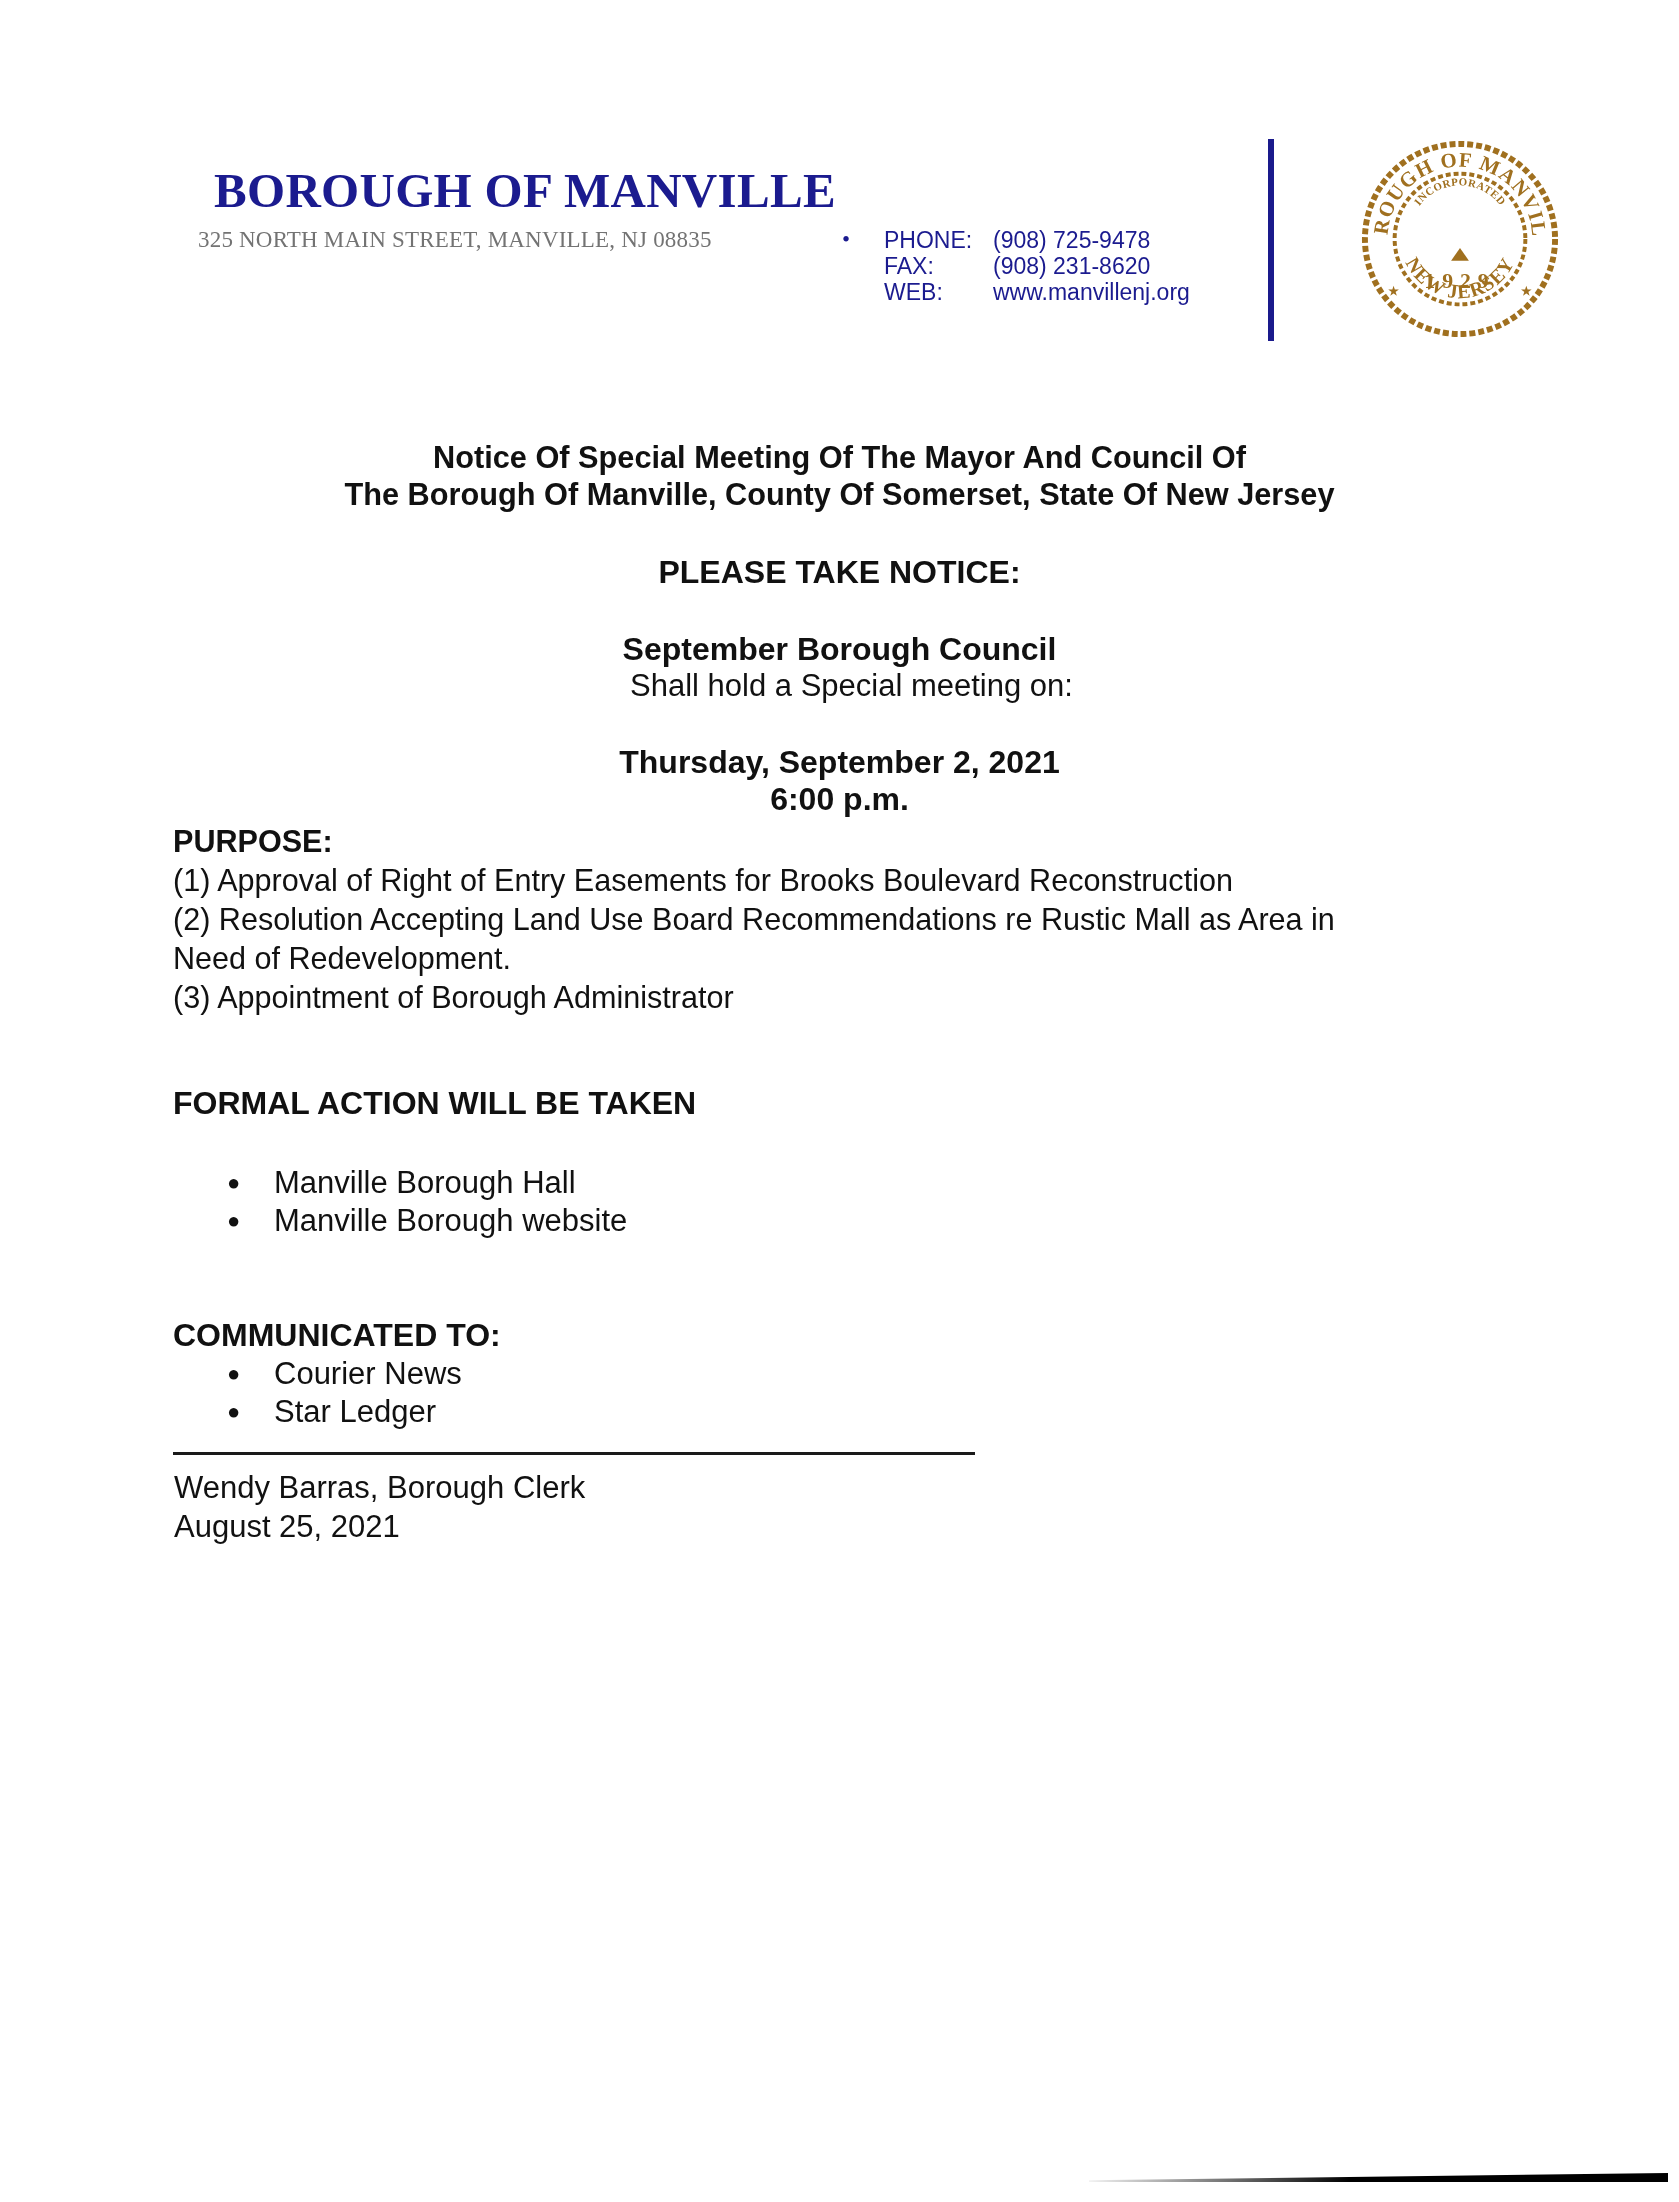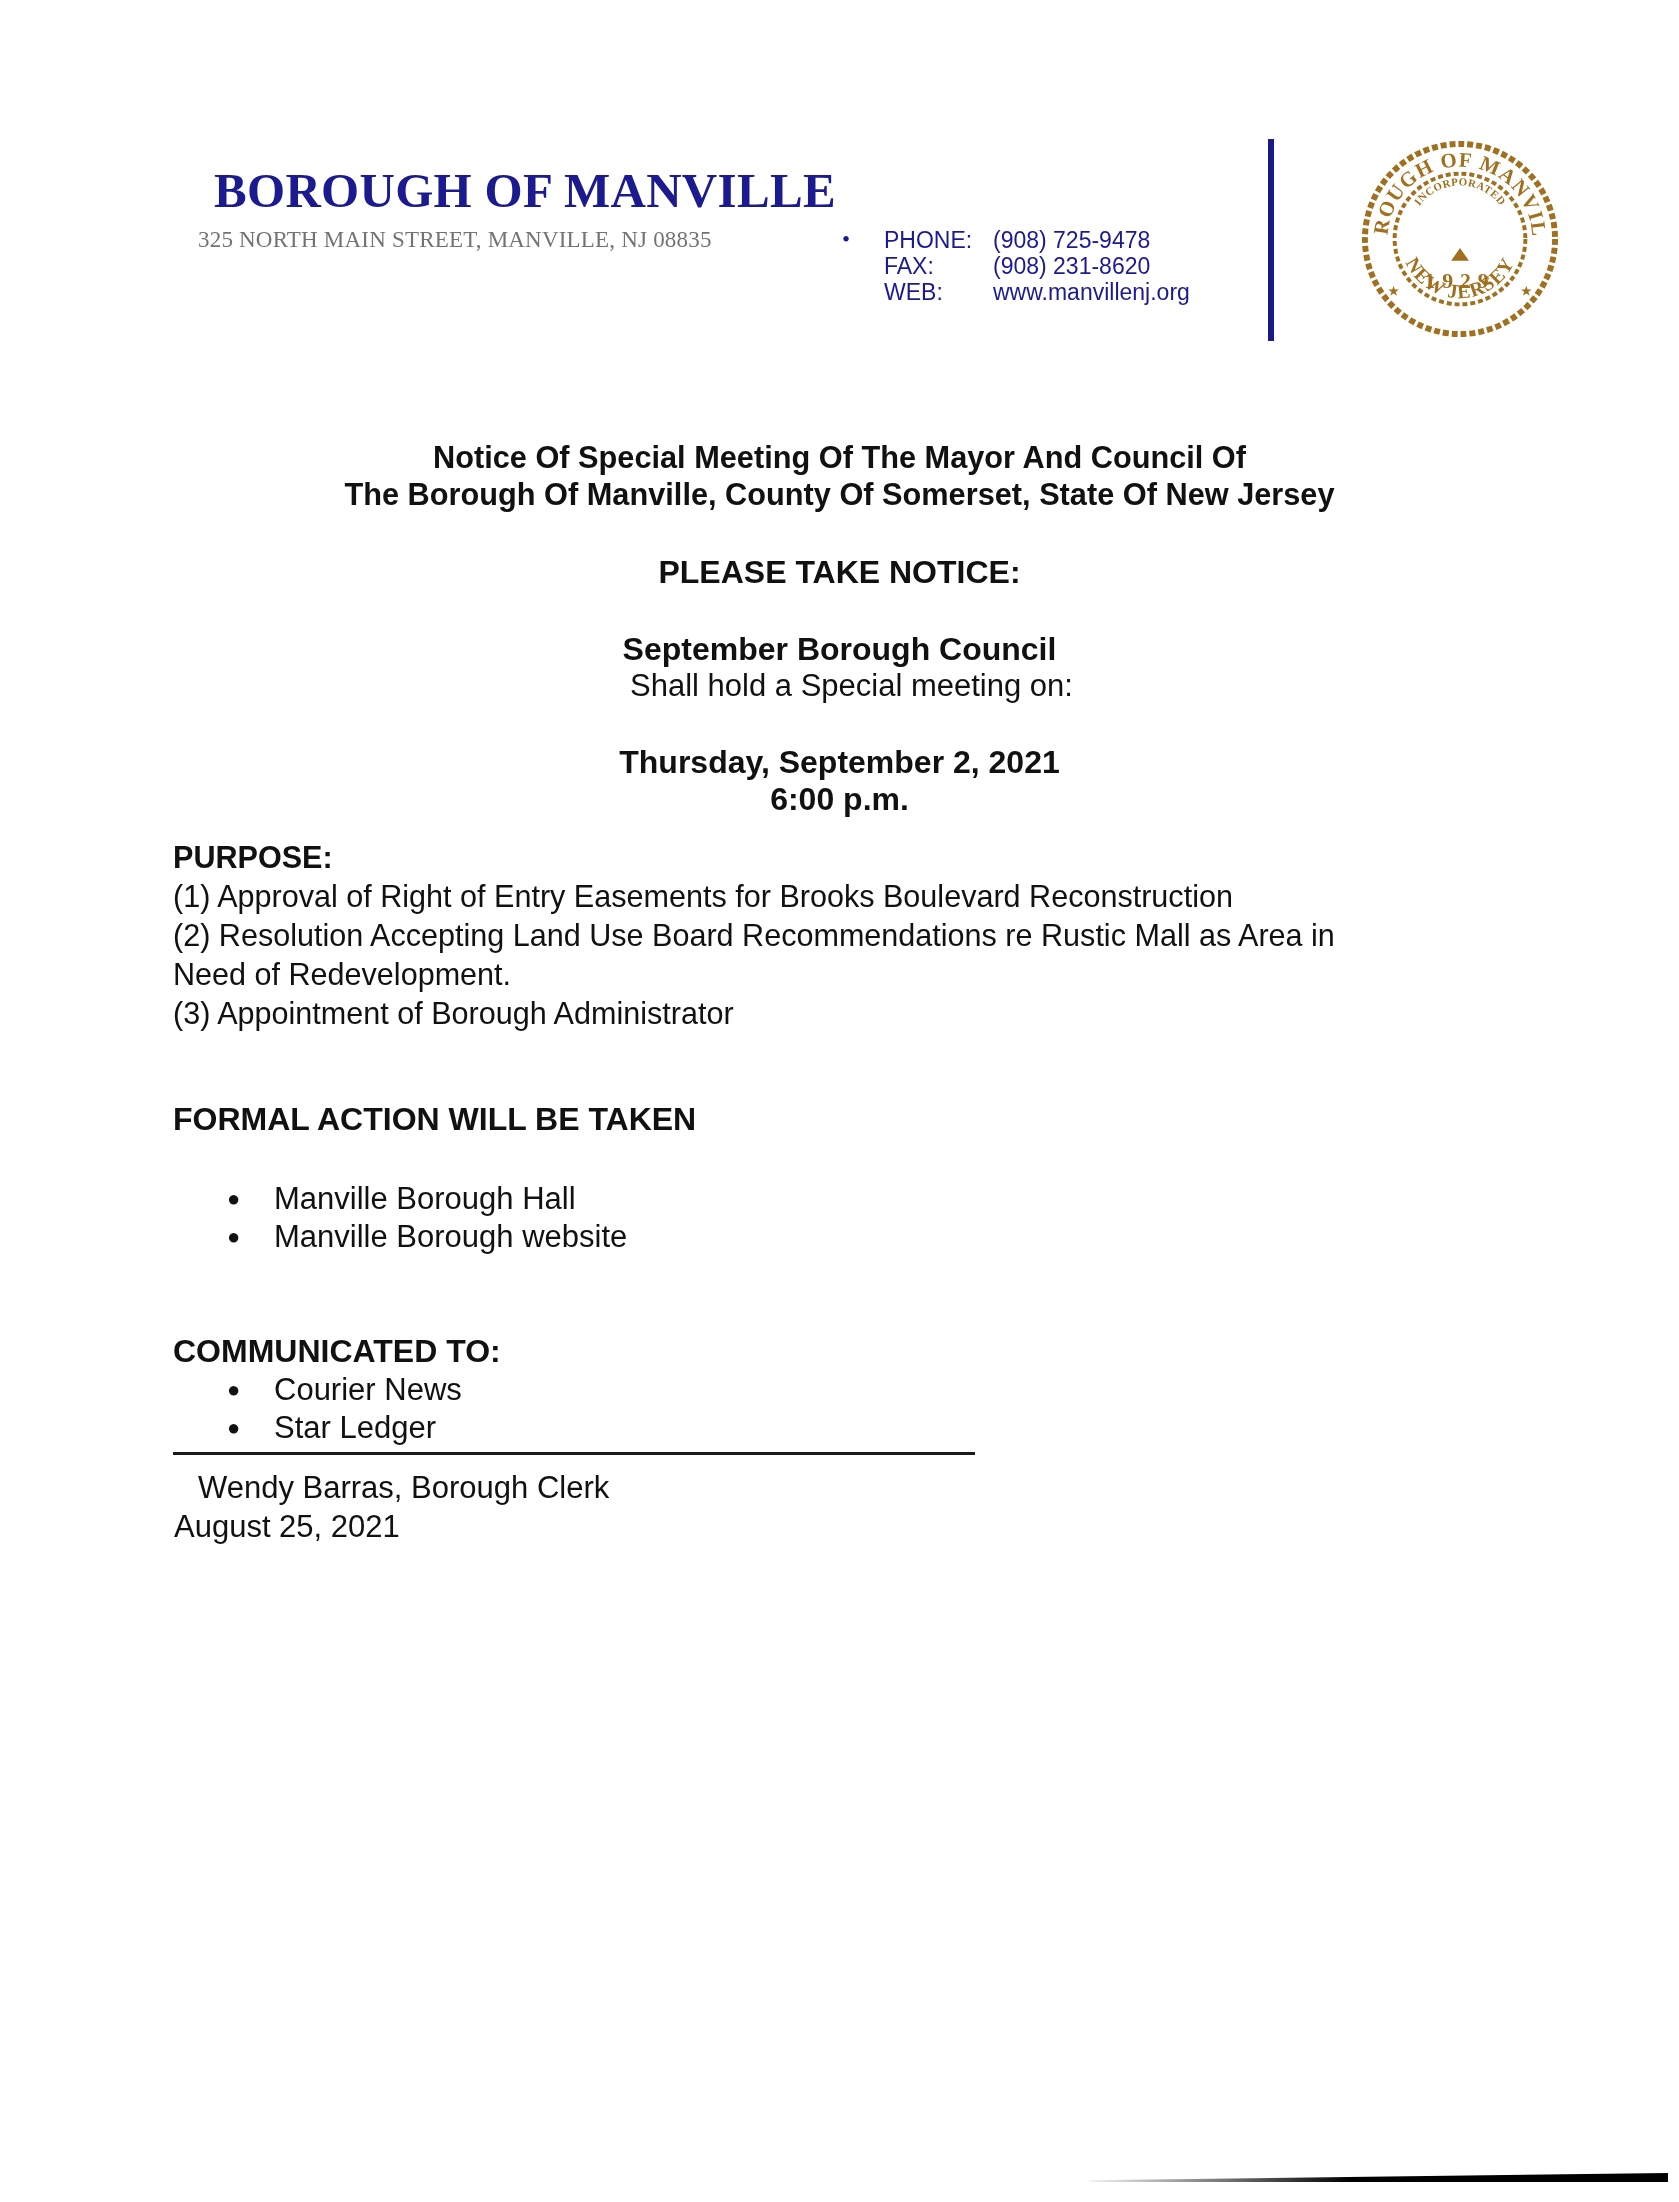--- a/index.html
+++ b/index.html
@@ -27,21 +27,21 @@
   .contact-row { display: flex; height: 26px; line-height: 26px; white-space: nowrap; }
   .contact-label { width: 109px; }
   .divider { left: 1268px; top: 139px; width: 6px; height: 202px; background: #1a1a8c; }
   .seal { left: 1358px; top: 137px; width: 204px; height: 204px; }
 
   
   .center { left: 0; width: 1679px; text-align: center; white-space: nowrap; }
   .h-title { font-weight: bold; font-size: 32px; transform: scaleX(0.96); transform-origin: center; }
   .bold-32 { font-weight: bold; font-size: 32px; }
   .reg-31 { font-size: 31px; }
-  .left-block { left: 173px; white-space: nowrap; margin-top: 16px; }
+  .left-block { left: 173px; white-space: nowrap; }
   .purpose-line { font-size: 32px; height: 39px; line-height: 39px; transform: scaleX(0.955); transform-origin: left; }
   .section-head { font-weight: bold; font-size: 32px; }
   .bullet-row { display: flex; align-items: center; height: 38px; font-size: 31px; }
   .bullet { width: 101px; padding-left: 54px; box-sizing: border-box; font-size: 22px; }
   .sig-line { left: 173px; top: 1452px; width: 802px; height: 3px; background: #1a1a1a; }
   .sig-text { left: 174px; font-size: 31px; white-space: nowrap; }
   .scan-line {
     left: 1089px; top: 2173px; width: 579px; height: 9px;
     background: linear-gradient(to right, rgba(0,0,0,0.05), #000 45%, #000);
     clip-path: polygon(0 80%, 100% 0, 100% 100%, 0 100%);
@@ -132,17 +132,17 @@
     <span class="bullet">●</span>
     <span>Courier News</span>
   </div>
   <div class="bullet-row">
     <span class="bullet">●</span>
     <span>Star Ledger</span>
   </div>
 </div>
 
 <div class="abs sig-line"></div>
-<div class="abs sig-text" style="top: 1470px; margin-left: 24px;">Wendy Barras, Borough Clerk</div>
+<div class="abs sig-text" style="top: 1470px;">Wendy Barras, Borough Clerk</div>
 <div class="abs sig-text" style="top: 1509px;">August 25, 2021</div>
 
 <div class="abs scan-line"></div>
 
 
 </body></html>

